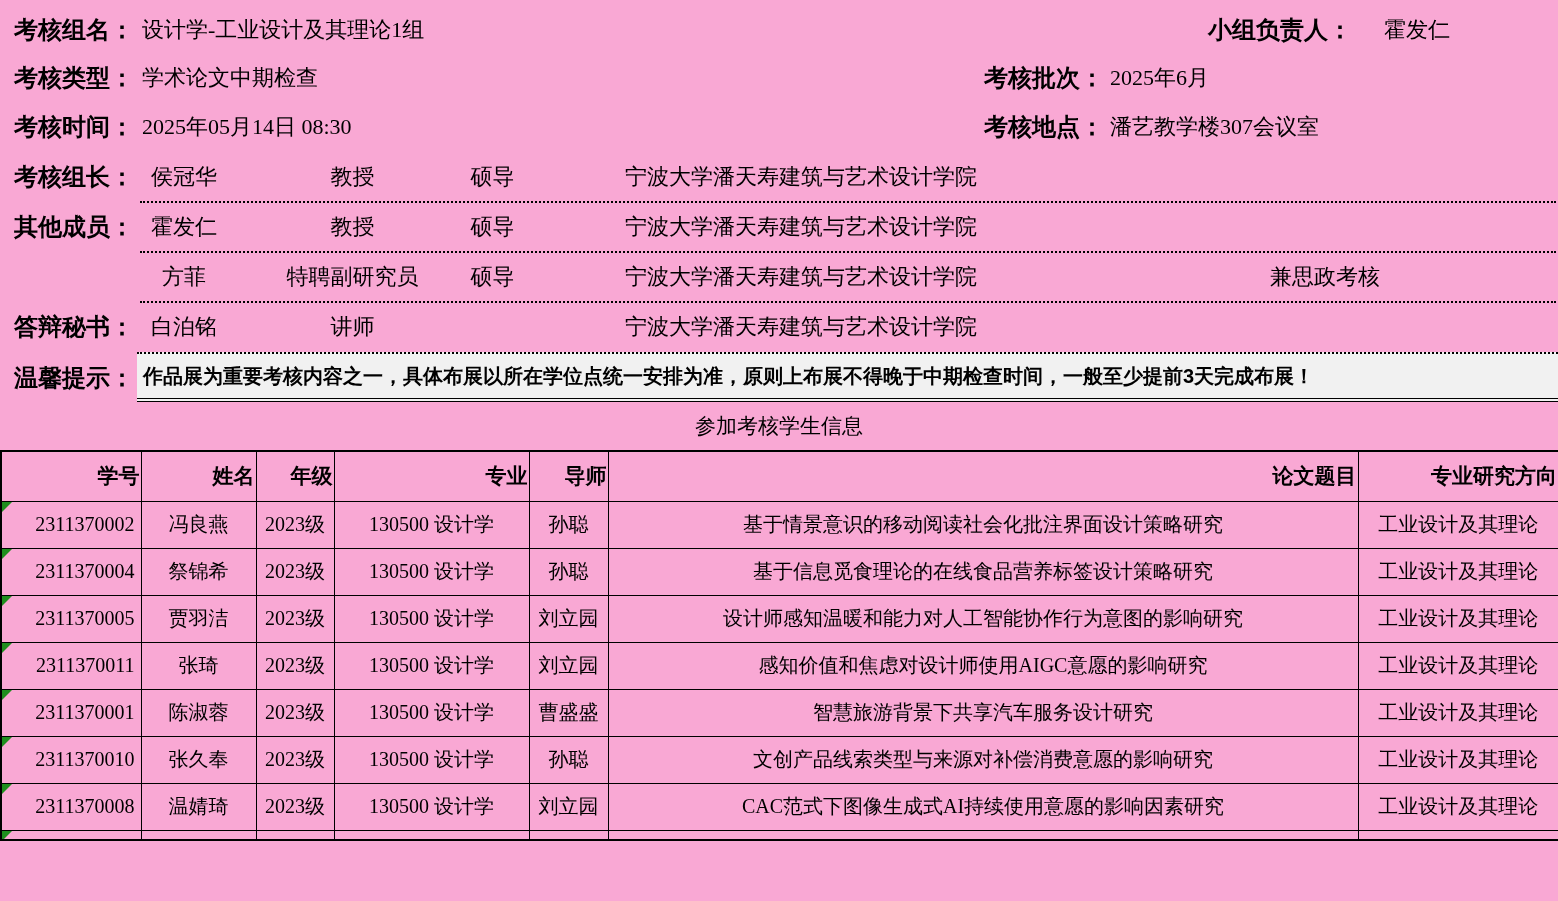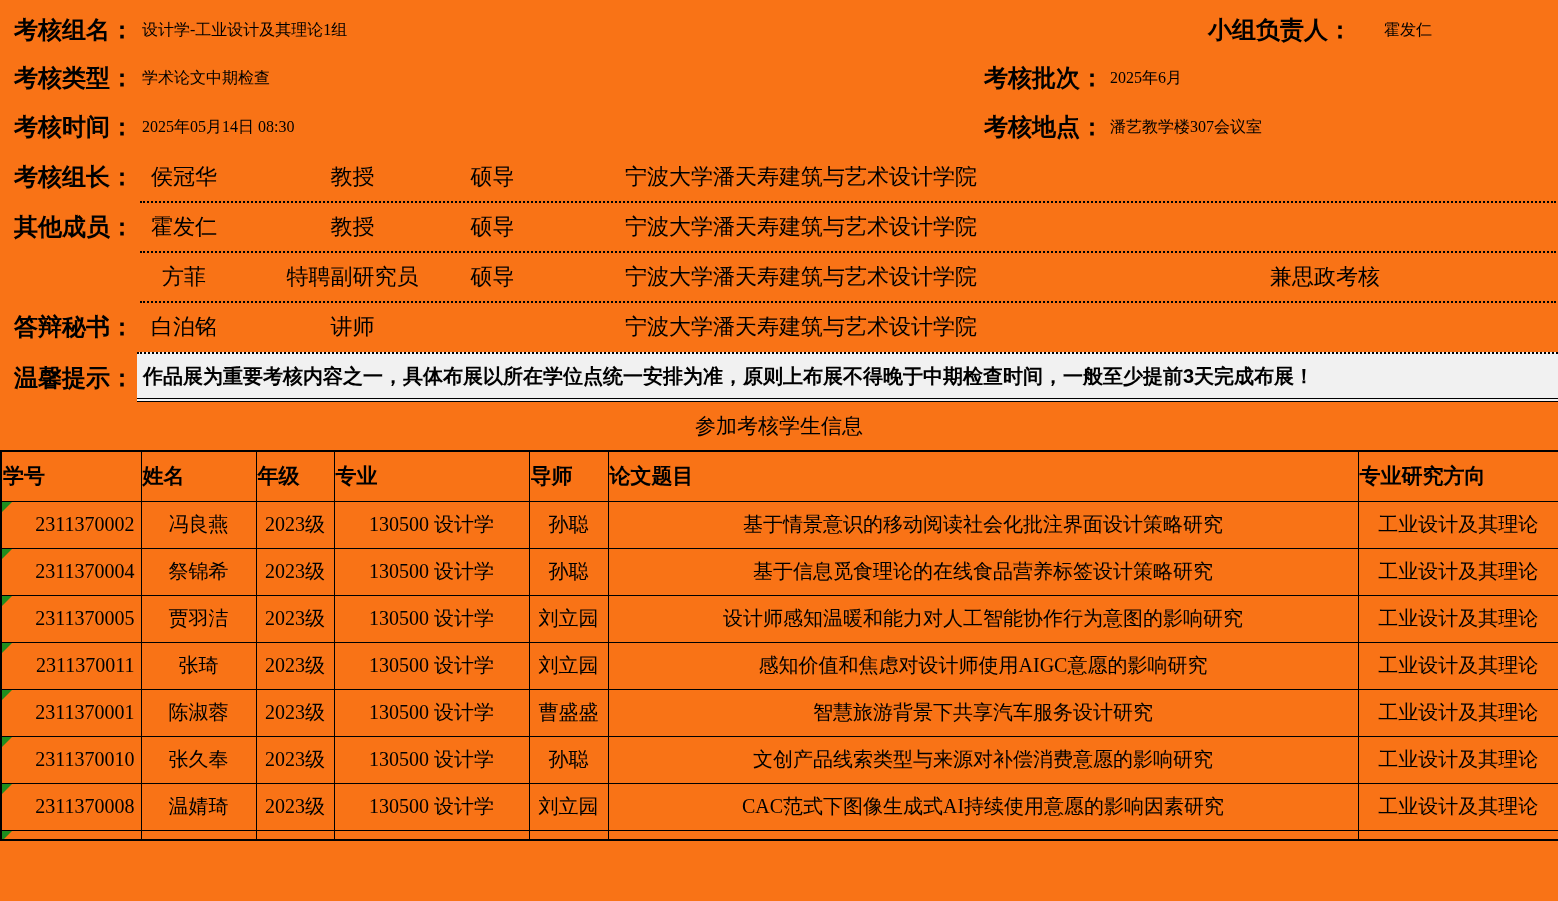--- a/index.html
+++ b/index.html
@@ -1,27 +1,27 @@
 <!DOCTYPE html>
 <html style="--marker-color: #1e8e1e; --tip-bg: #f1f1f1;"><head>
 <meta charset="utf-8">
 <style>
   html,body { margin:0; padding:0; background:#fff; }
   .page {
     position:relative; width:1558px; height:901px; overflow:hidden;
-    background:#f97316; color:#000;
+    background:#f9a8d4; color:#000;
     font-family:"Liberation Serif", serif;
   }
   .irow { position:absolute; left:0; right:0; height:28px; }
   .irow span { position:absolute; top:0; line-height:28px; white-space:nowrap; }
   .lbl {
     font-family:"Liberation Sans", sans-serif;
     font-weight:bold; font-size:24px; letter-spacing:0px;
   }
-  .val { font-size:16px; }
+  .val { font-size:22px; }
   .cell { font-size:22px; text-align:center; }
   .c-name { left:124px; width:120px; }
   .c-title { left:255px; width:195px; }
   .c-sup  { left:450px; width:85px; }
   .c-aff  { left:625px; text-align:center; }
   .c-note { left:1270px; }
   .dotline {
     position:absolute; left:140px; right:2px; height:0;
     border-top:2px dotted #000;
   }
@@ -48,21 +48,21 @@
     border-collapse:collapse; table-layout:fixed;
     border:2px solid #000;
   }
   table.students th, table.students td {
     border:1.5px solid #000; box-sizing:border-box;
     overflow:hidden; white-space:nowrap;
   }
   table.students th {
     height:50px;
     font-family:"Liberation Sans", sans-serif;
-    font-weight:600; font-size:21px; text-align:left;margin-top:32px;
+    font-weight:600; font-size:21px; text-align:right;margin-top:32px;
   }
   table.students td {
     height:47px; font-size:20px; padding:0 6px;
   }
   td.c-center { text-align:center; }
   td.c-left   { text-align:center; }
   td.idcell   { position:relative; text-align:right; }
   .marker {
     position:absolute; top:0; left:0; width:0; height:0;
     border-top:10px solid var(--marker-color, #1e8e1e);

